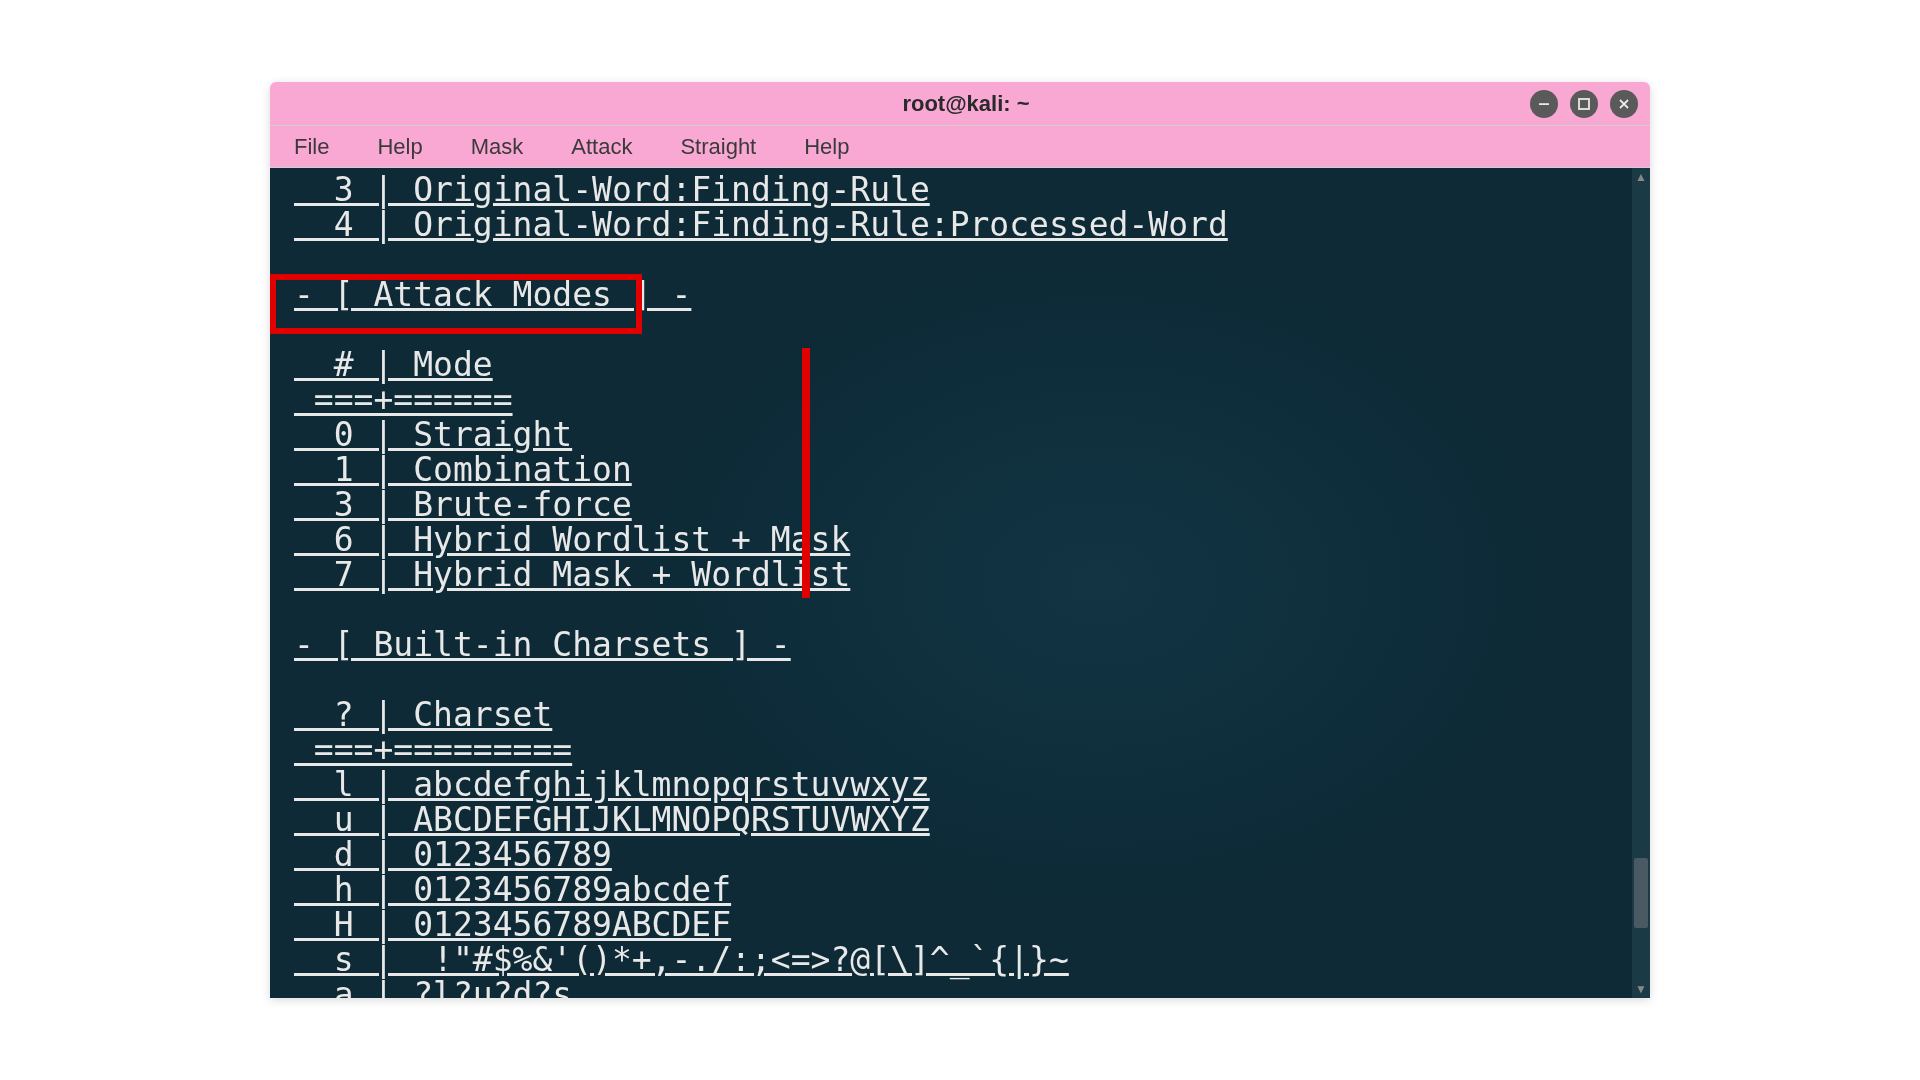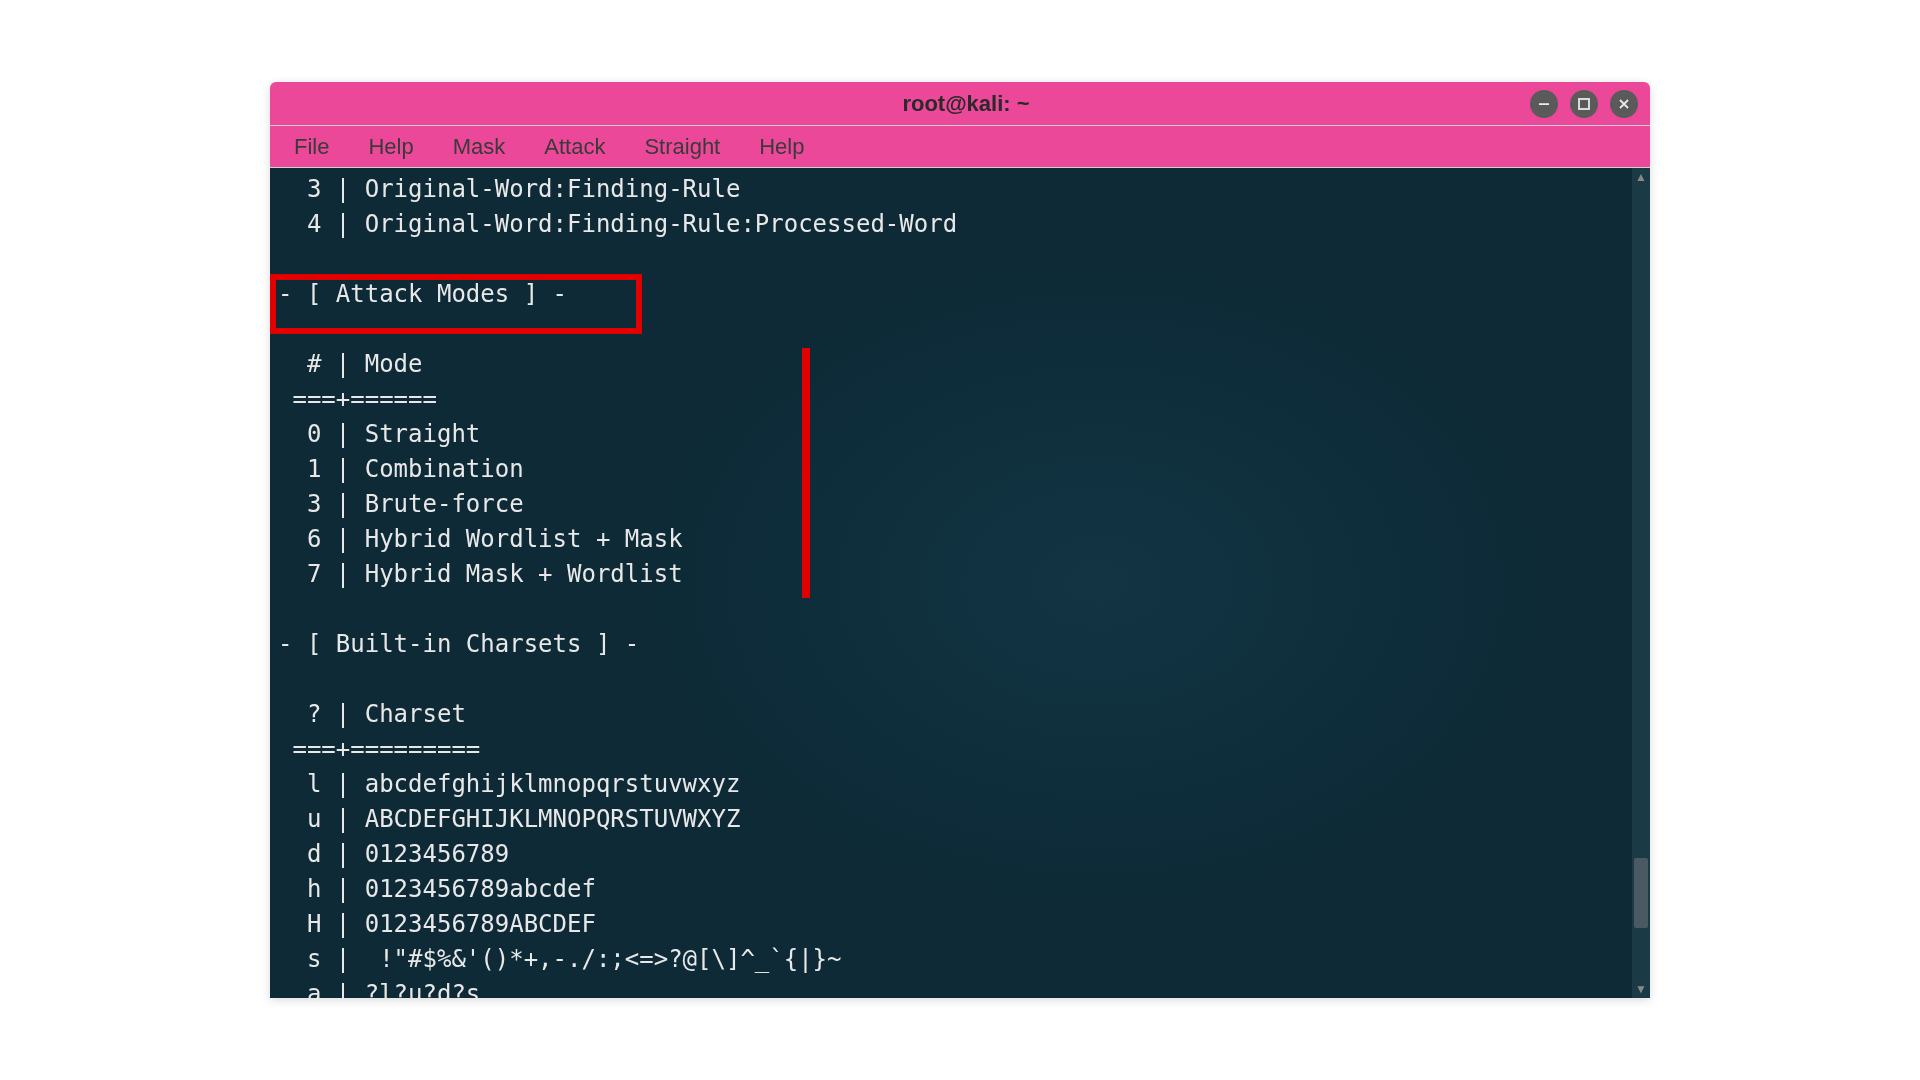--- a/index.html
+++ b/index.html
@@ -11,21 +11,21 @@
       background: #ffffff;
       font-family: sans-serif;
       width: 1920px;
       height: 1080px;
       display: flex;
       align-items: center;
       justify-content: center;
     }
     .window {
       width: 1380px;
-      background: #ec4899;
+      background: #f9a8d4;
       border-radius: 6px 6px 0 0;
       box-shadow: 0 2px 10px rgba(0,0,0,0.15);
     }
     .titlebar {
       height: 44px;
       display: flex;
       align-items: center;
       justify-content: space-between;
       padding: 0 12px;
       border-bottom: 1px solid #d0d0d0;
@@ -58,21 +58,21 @@
     }
     .win-btn svg {
       width: 14px;
       height: 14px;
     }
     .menubar {
       height: 42px;
       display: flex;
       align-items: center;
       padding: 0 10px;
-      gap: 11px;
+      gap: 20px;
       border-bottom: 1px solid #d0d0d0;
     }
     .menu-item {
       padding: 6px 14px;
       font-size: 22px;
       color: #3a3a3a;
       cursor: pointer;
     }
     .terminal-wrap {
       position: relative;
@@ -94,26 +94,27 @@
       font-weight: 700;
       color: rgba(80,110,120,0.25);
       letter-spacing: 14px;
       left: 300px;
       top: 500px;
       white-space: nowrap;
       pointer-events: none;
     }
     .terminal {
       position: relative;
-      padding: 4px 8px 8px 8px;
+      padding: 4px 8px 8px 24px;
       font-family: "DejaVu Sans Mono", "Liberation Mono", monospace;
-      font-size: 24px;
+      font-size: 33px;
       line-height: 35px;
       color: #e8e8e8;
       white-space: pre;
+      text-decoration: underline;
     }
     .red-box {
       position: absolute;
       border: 6px solid #e00000;
       left: 0px;
       top: 106px;
       width: 372px;
       height: 60px;
       pointer-events: none;
     }

